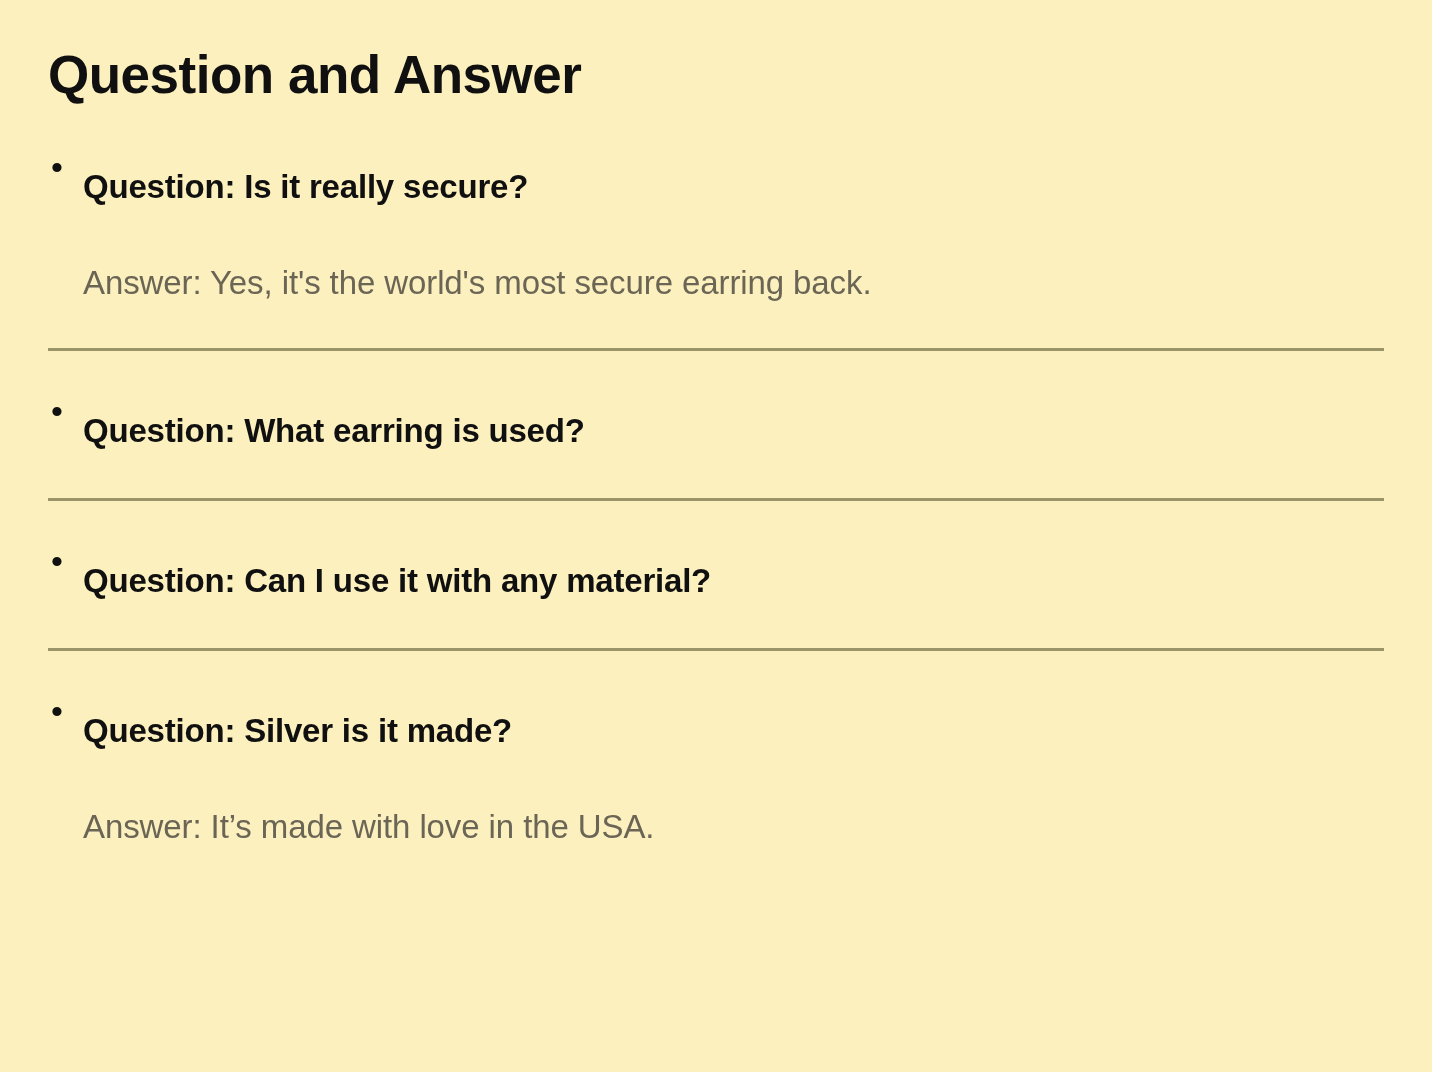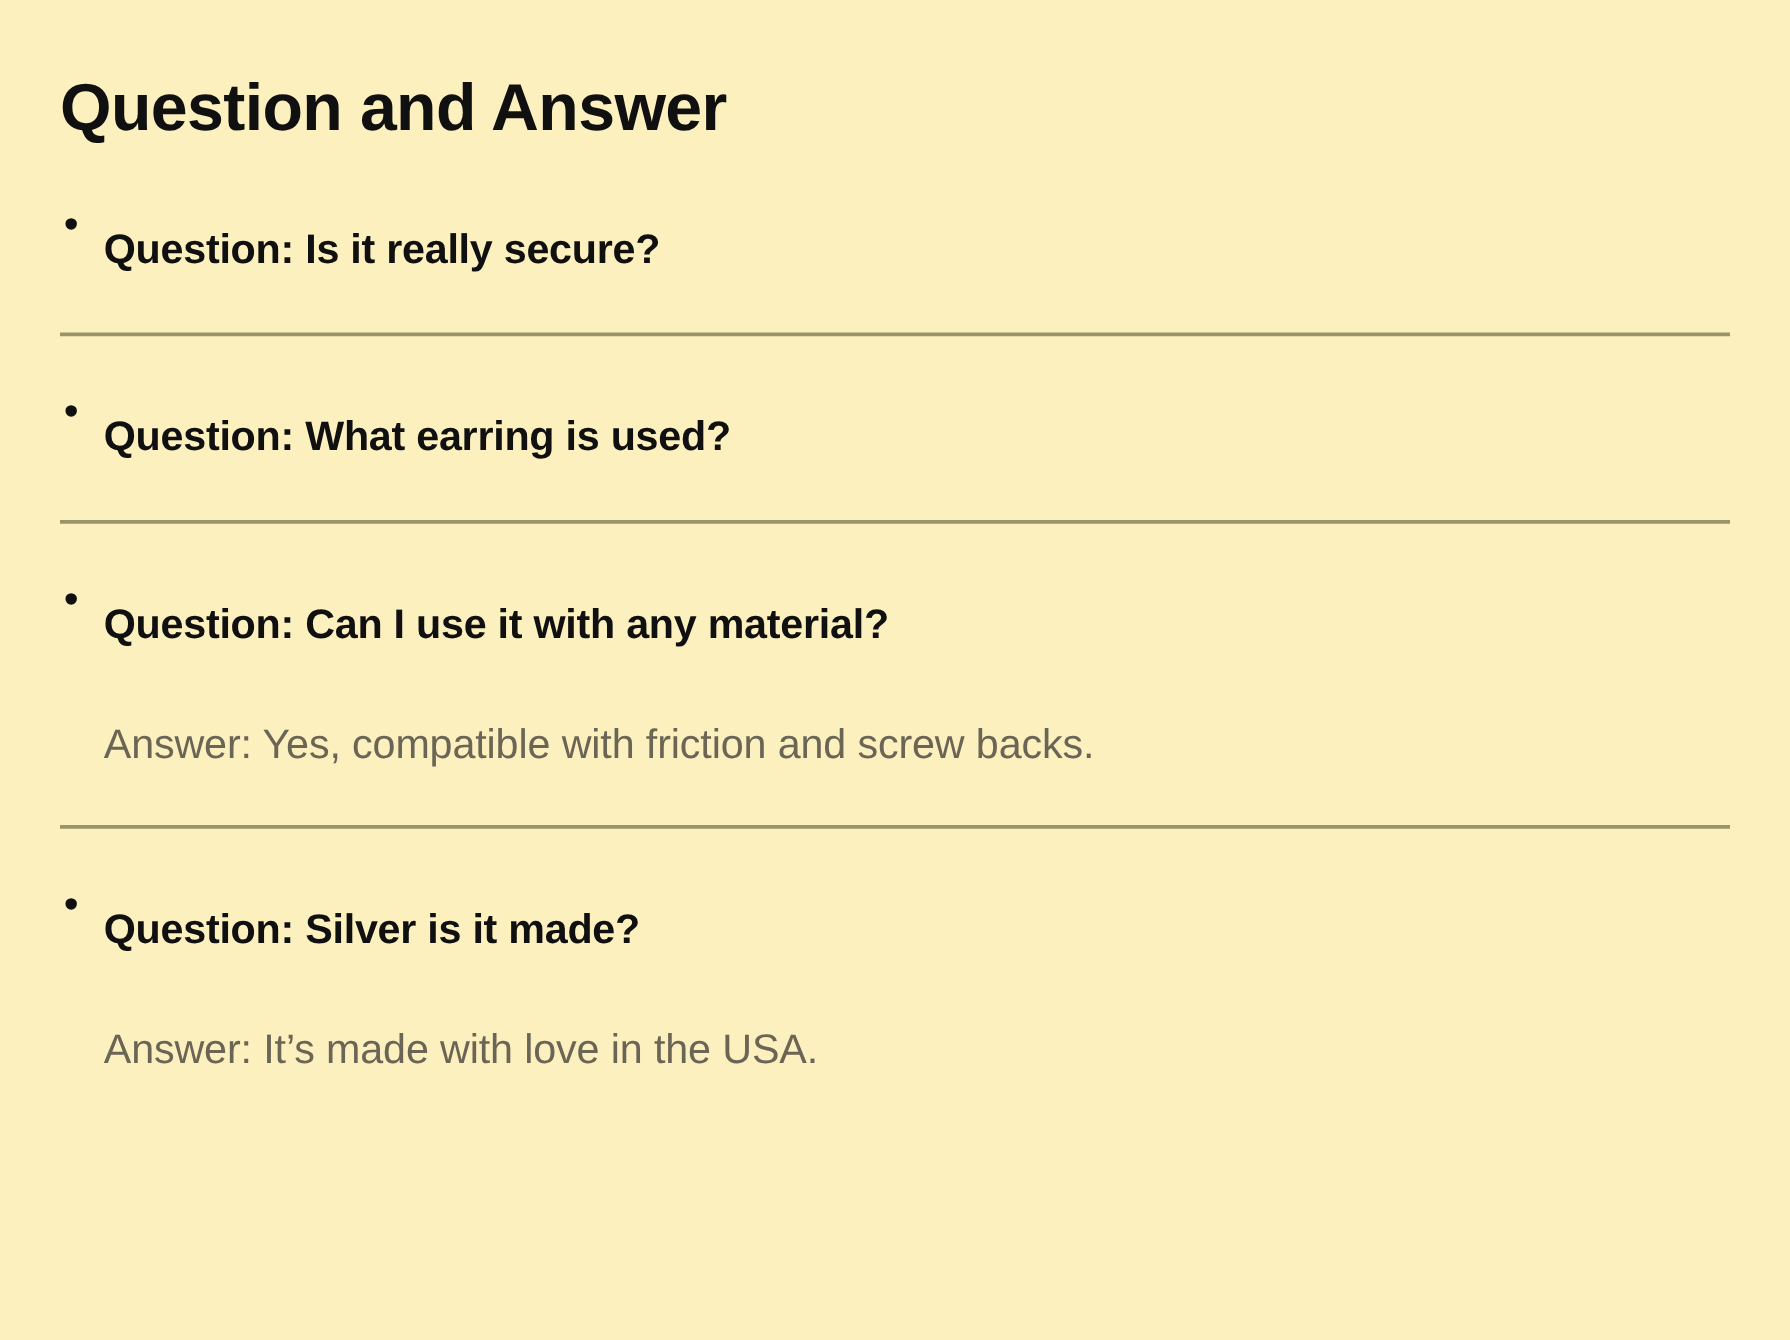--- a/index.html
+++ b/index.html
@@ -12,21 +12,21 @@
     background: #FCF0BE;
     font-family: "Liberation Sans", sans-serif;
     -webkit-font-smoothing: antialiased;
     overflow: hidden;
   }
 
   .page {
     box-sizing: border-box;
     width: 1360px;
     height: 1072px;
-    padding: 12px 48px;
+    padding: 0 48px;
     background: #FCF0BE;
   }
 
   .page-title {
     margin: 0;
     padding-top: 44px;
     font-size: 53px;
     line-height: 1.18;
     font-weight: 700;
     letter-spacing: -0.5px;
@@ -108,41 +108,41 @@
   <h1 class="page-title">Question and Answer</h1>
 
   <ul class="qa-list">
 
     <li class="qa-item">
       <div class="qa-block">
         <div class="question-row">
           <span class="bullet">•</span>
           <span class="question-text">Question: Is it really secure?</span>
         </div>
+        <p class="answer-text">Answer: Yes, it's the world's most secure earring back.</p>
       </div>
       <hr class="divider">
     </li>
 
     <li class="qa-item">
       <div class="qa-block">
         <div class="question-row">
           <span class="bullet">•</span>
           <span class="question-text">Question: What earring is used?</span>
         </div>
       </div>
       <hr class="divider">
     </li>
 
     <li class="qa-item">
       <div class="qa-block">
         <div class="question-row">
           <span class="bullet">•</span>
           <span class="question-text">Question: Can I use it with any material?</span>
         </div>
-        <p class="answer-text">Answer: Yes, compatible with friction and screw backs.</p>
       </div>
       <hr class="divider">
     </li>
 
     <li class="qa-item">
       <div class="qa-block">
         <div class="question-row">
           <span class="bullet">•</span>
           <span class="question-text">Question: Silver is it made?</span>
         </div>

